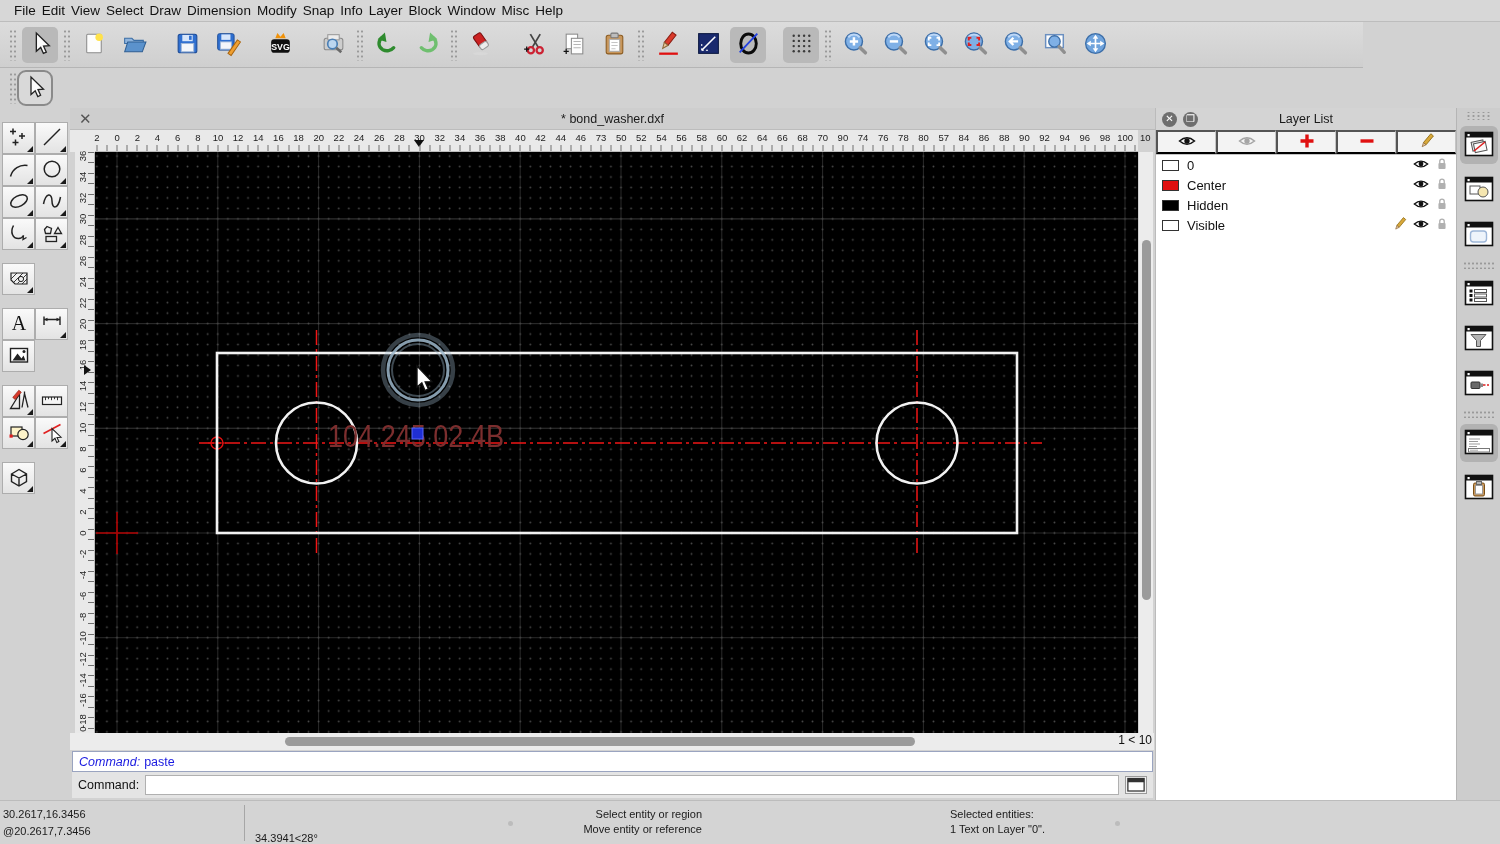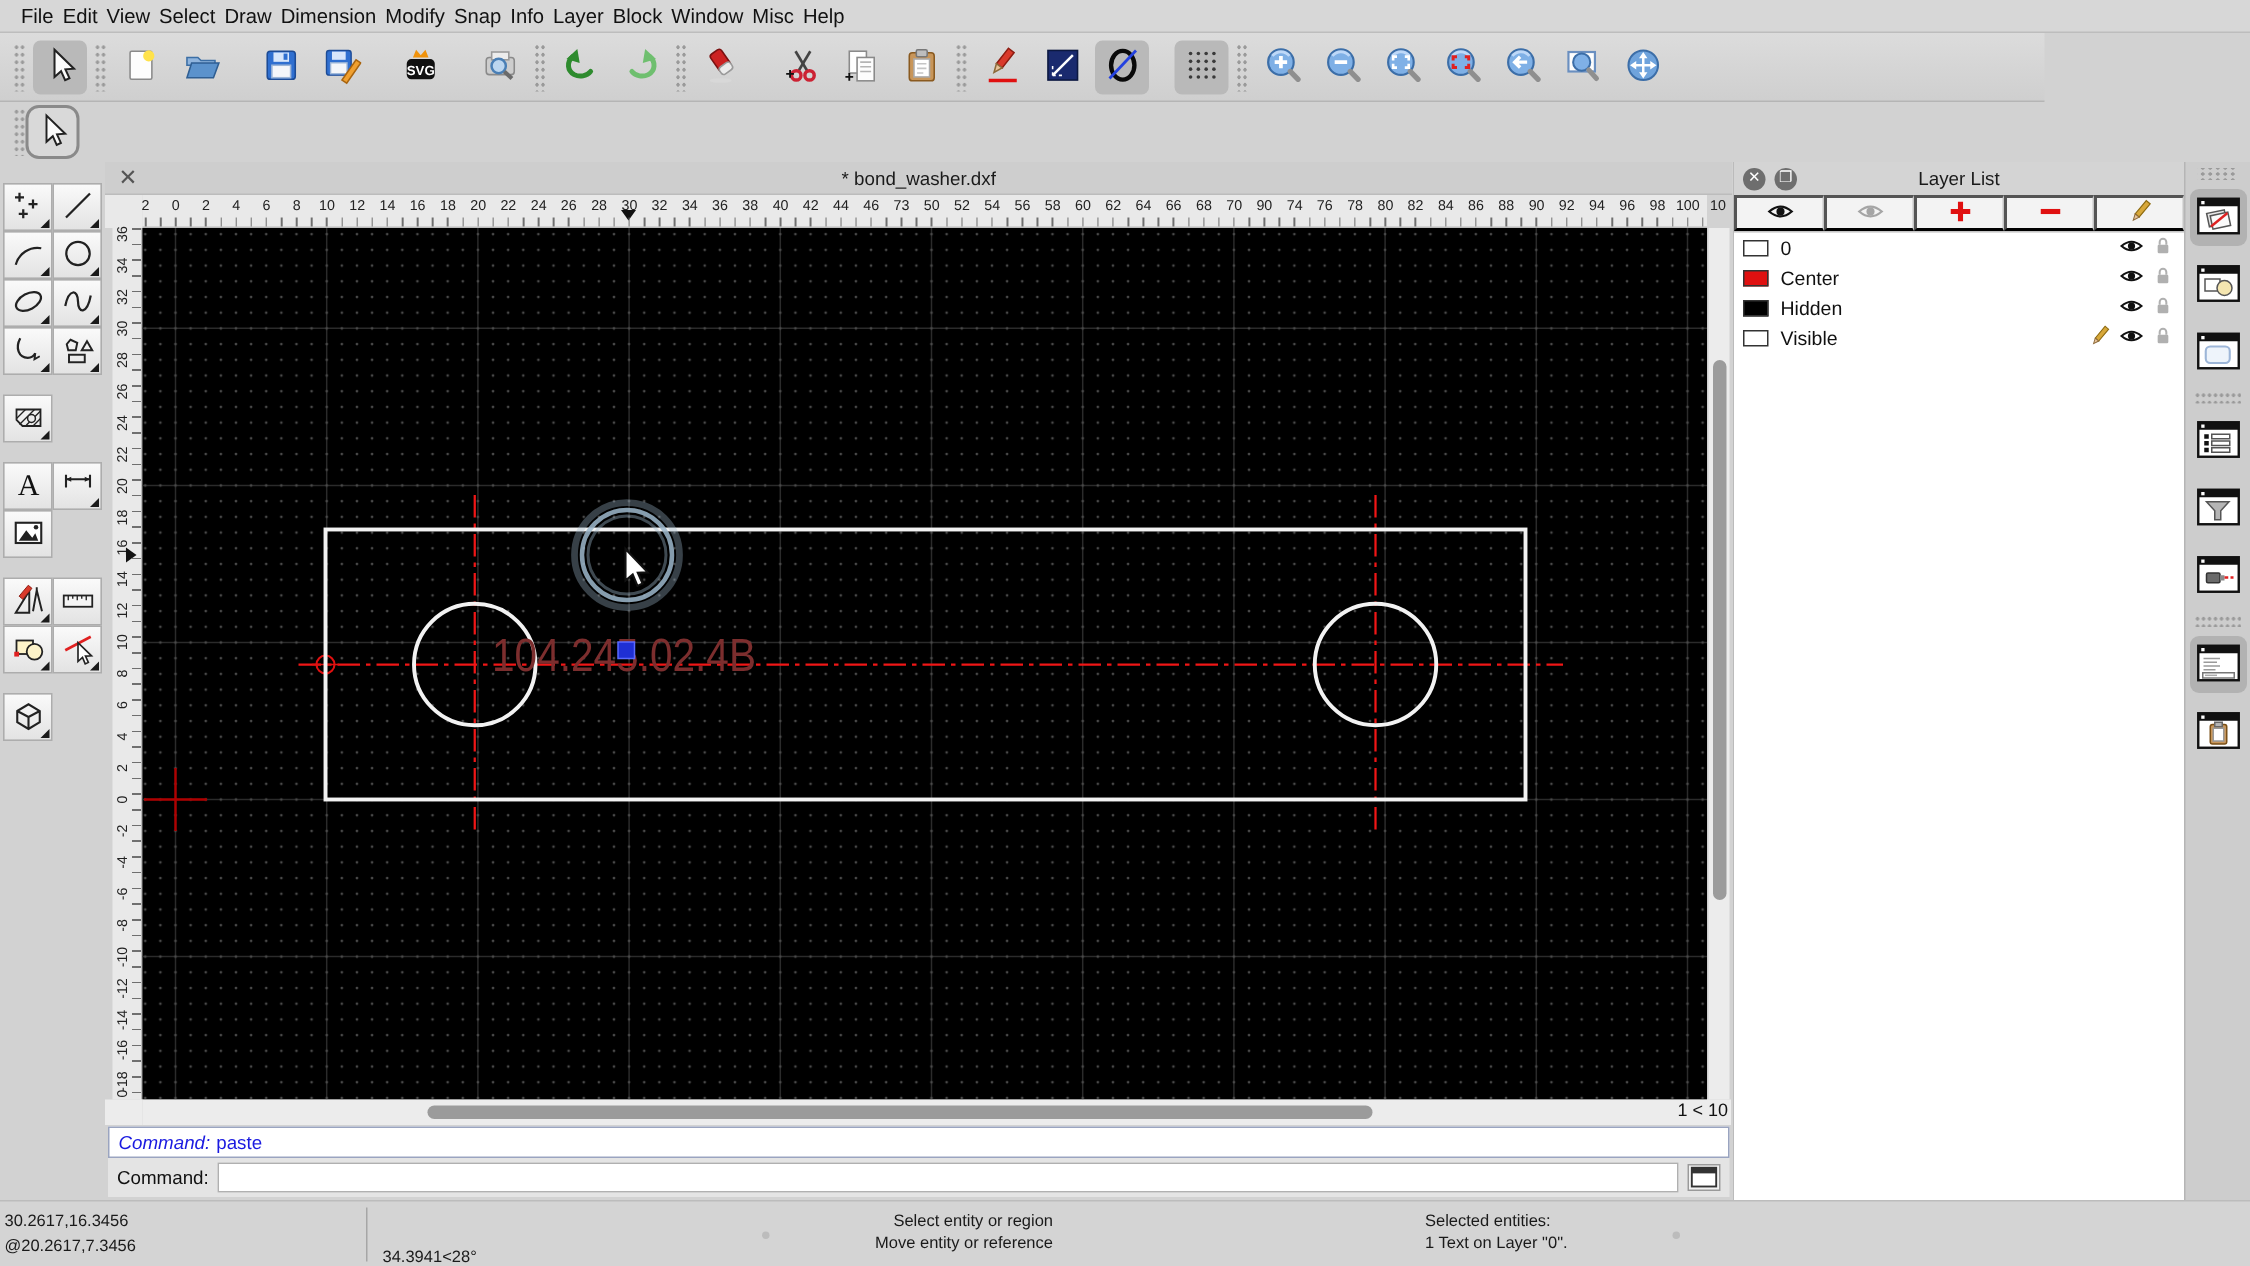--- a/index.html
+++ b/index.html
@@ -535,21 +535,21 @@
     <span class="rlab" style="left:647.1px">62</span>
     <span class="rlab" style="left:667.3px">64</span>
     <span class="rlab" style="left:687.4px">66</span>
     <span class="rlab" style="left:707.6px">68</span>
     <span class="rlab" style="left:727.8px">70</span>
     <span class="rlab" style="left:747.9px">90</span>
     <span class="rlab" style="left:768.1px">74</span>
     <span class="rlab" style="left:788.2px">76</span>
     <span class="rlab" style="left:808.4px">78</span>
     <span class="rlab" style="left:828.6px">80</span>
-    <span class="rlab" style="left:848.7px">82</span>
+    <span class="rlab" style="left:848.7px">57</span>
     <span class="rlab" style="left:868.9px">84</span>
     <span class="rlab" style="left:889.0px">86</span>
     <span class="rlab" style="left:909.2px">88</span>
     <span class="rlab" style="left:929.4px">90</span>
     <span class="rlab" style="left:949.5px">92</span>
     <span class="rlab" style="left:969.7px">94</span>
     <span class="rlab" style="left:989.8px">96</span>
     <span class="rlab" style="left:1010.0px">98</span>
     <span class="rlab" style="left:1030.2px">100</span>
     <span class="rlab" style="left:1050.3px">10</span>

